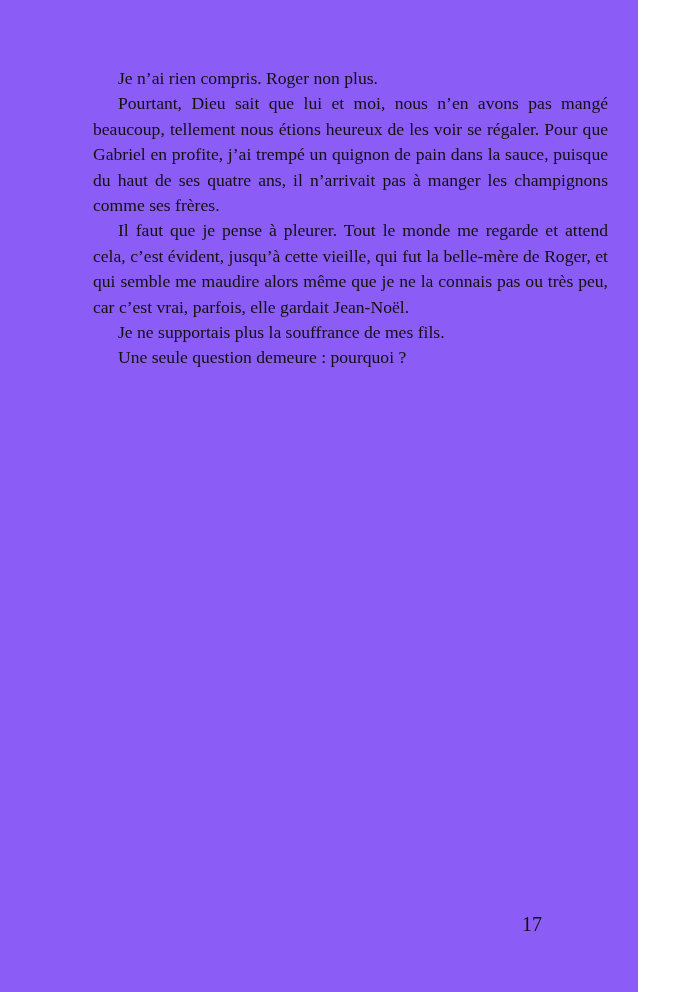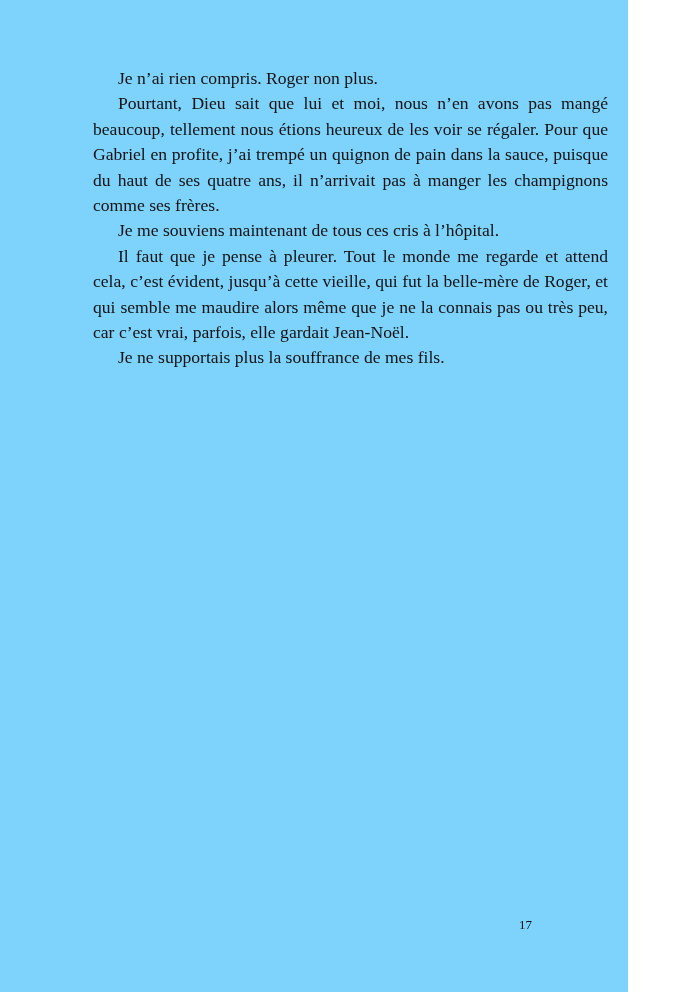--- a/index.html
+++ b/index.html
@@ -4,54 +4,55 @@
 <style>
   html, body {
     margin: 0;
     padding: 0;
     background: #ffffff;
   }
   .page {
     position: relative;
     width: 628px;
     height: 992px;
-    background: #7dd3fc;
+    background: #8b5cf6;
     overflow: hidden;
     font-family: "Liberation Serif", serif;
     color: #111111;
+    padding-left: 10px;
   }
   .text-block {
     position: absolute;
     left: 93px;
     top: 66px;
     width: 515px;
     font-size: 17.6px;
     line-height: 25.4px;
     text-align: justify;
     text-justify: inter-word;
   }
   .text-block p {
     margin: 0;
     padding: 0;
     text-indent: 25px;
   }
   .page-number {
     position: absolute;
     top: 912px;
     right: 96px;
-    font-size: 13px;
+    font-size: 20px;
     line-height: 25px;
     color: #111111;
   }
 </style>
 </head>
 <body>
 
 <div class="page">
   <div class="text-block">
     <p>Je n’ai rien compris. Roger non plus.</p>
     <p>Pourtant, Dieu sait que lui et moi, nous n’en avons pas mangé beaucoup, tellement nous étions heureux de les voir se régaler. Pour que Gabriel en profite, j’ai trempé un quignon de pain dans la sauce, puisque du haut de ses quatre ans, il n’arrivait pas à manger les champignons comme ses frères.</p>
-    <p>Je me souviens maintenant de tous ces cris à l’hôpital.</p>
     <p>Il faut que je pense à pleurer. Tout le monde me regarde et attend cela, c’est évident, jusqu’à cette vieille, qui fut la belle-mère de Roger, et qui semble me maudire alors même que je ne la connais pas ou très peu, car c’est vrai, parfois, elle gardait Jean-Noël.</p>
     <p>Je ne supportais plus la souffrance de mes fils.</p>
+    <p>Une seule question demeure : pourquoi ?</p>
   </div>
   <div class="page-number">17</div>
 </div>
 
 </body></html>

